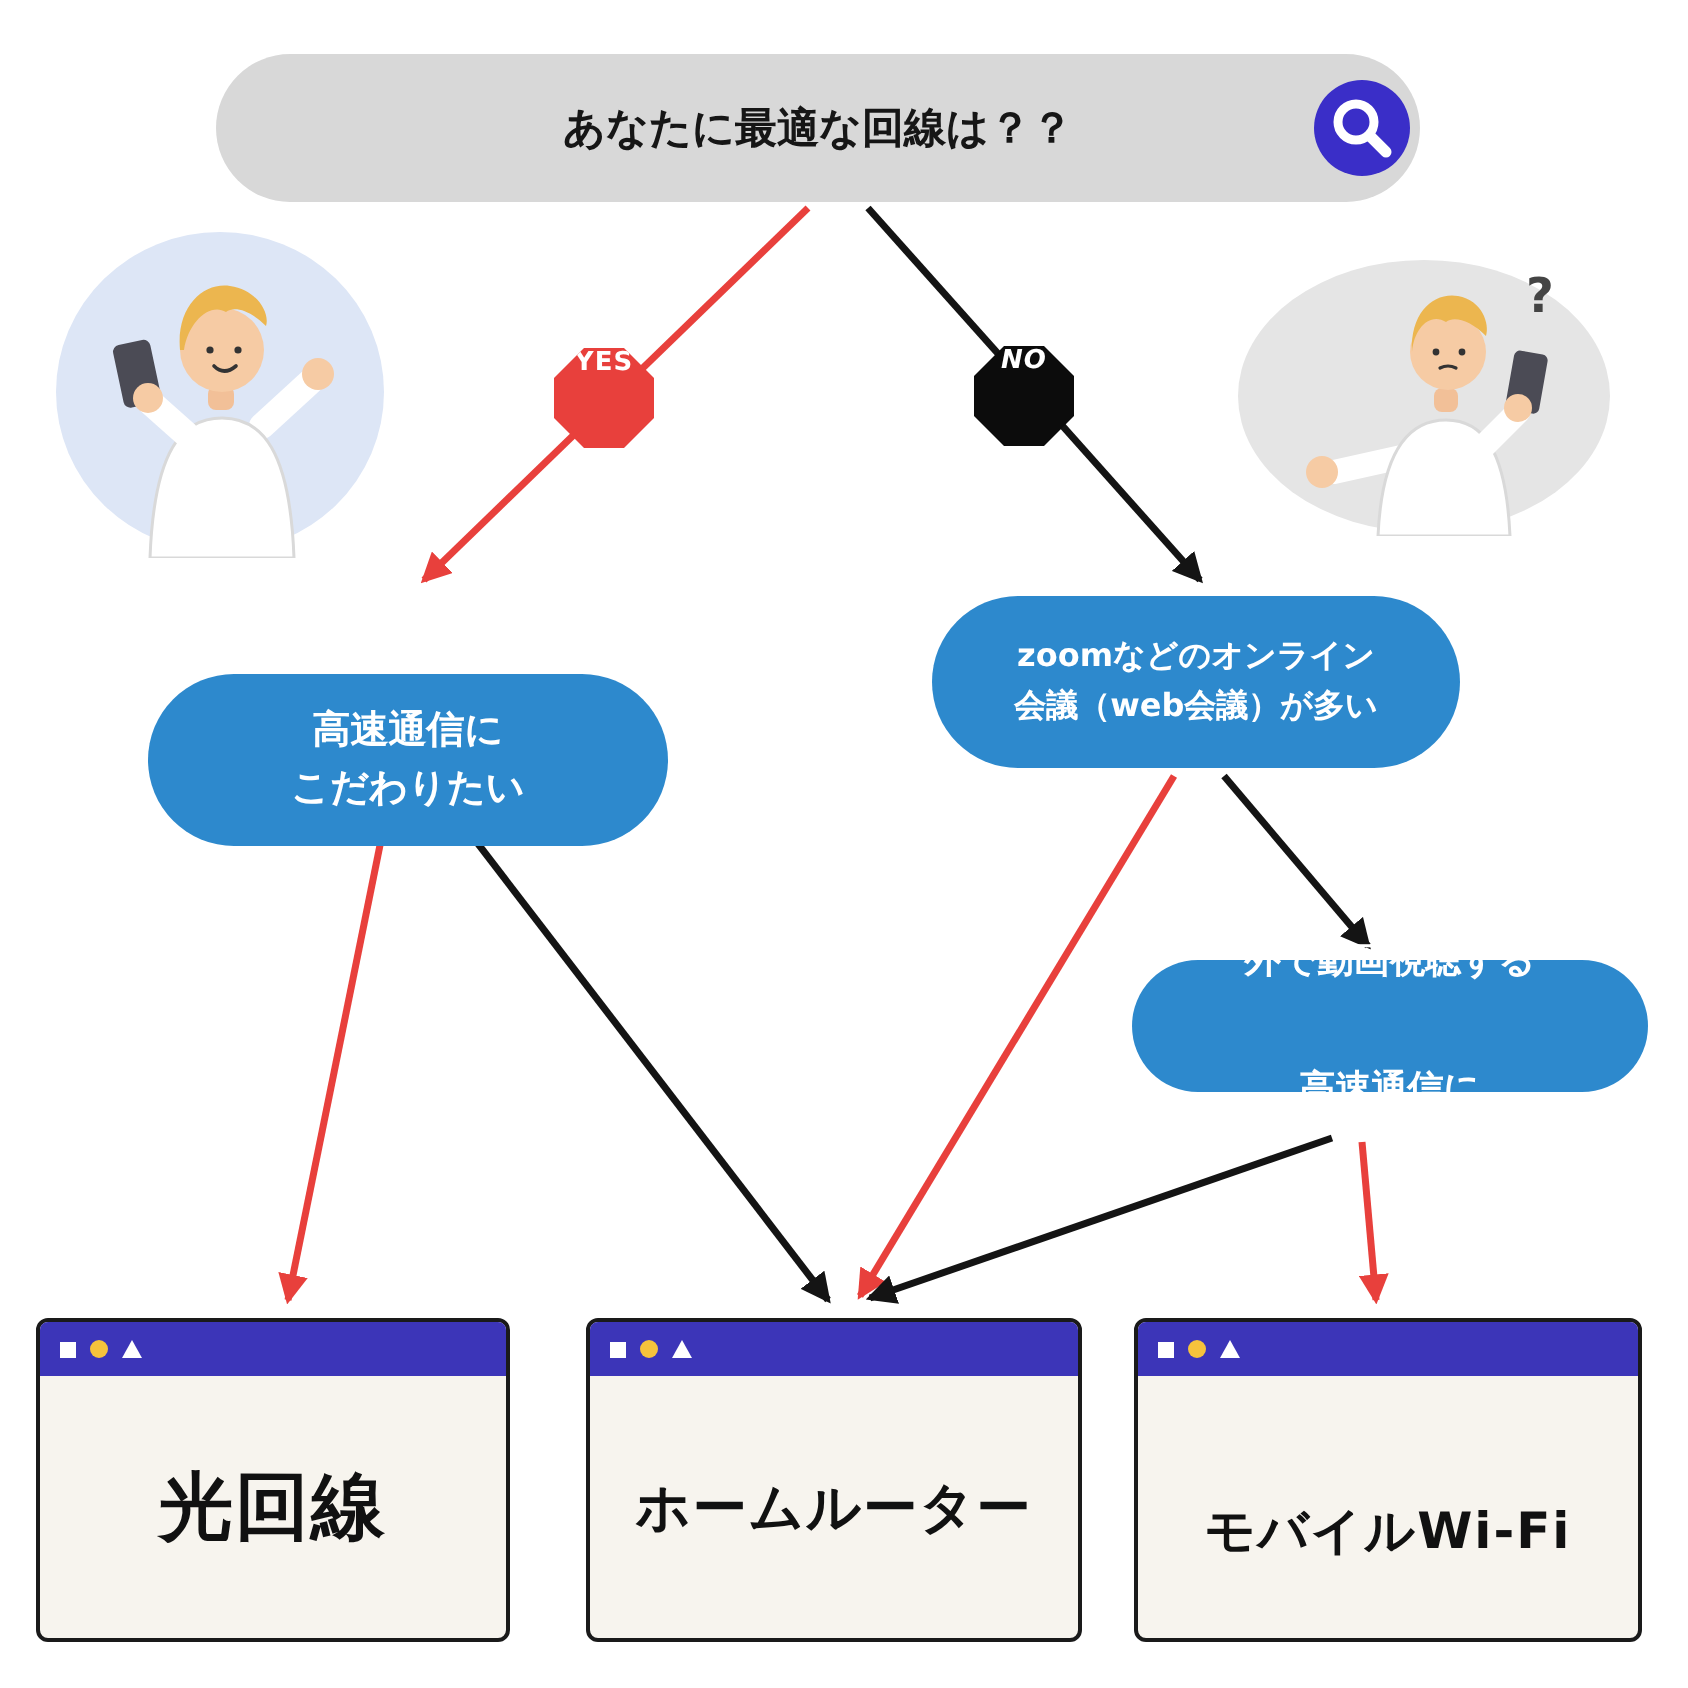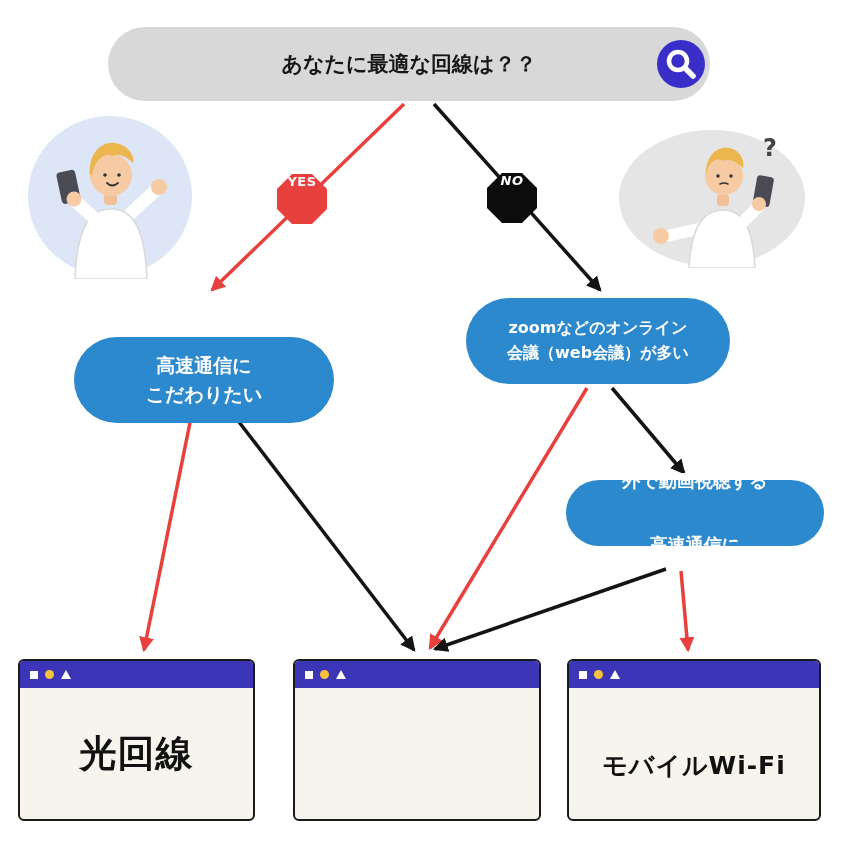--- a/index.html
+++ b/index.html
@@ -166,20 +166,21 @@
     </div>
     <div class="window-label">光回線</div>
   </div>
 
   <div class="window window-2">
     <div class="titlebar">
       <span class="ic-square"></span>
       <span class="ic-circle"></span>
       <span class="ic-triangle"></span>
     </div>
+    <div class="window-label">ホームルーター</div>
   </div>
 
   <div class="window window-3">
     <div class="titlebar">
       <span class="ic-square"></span>
       <span class="ic-circle"></span>
       <span class="ic-triangle"></span>
     </div>
     <div class="window-label">モバイルWi-Fi</div>
   </div>

